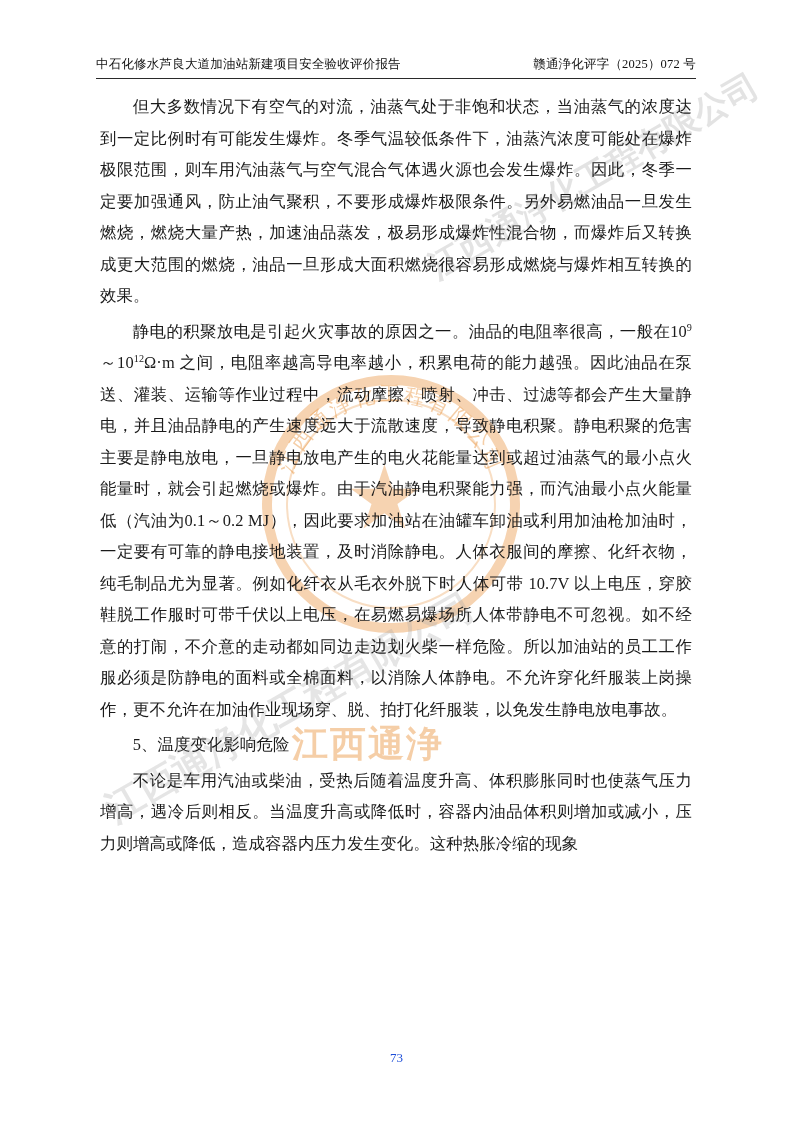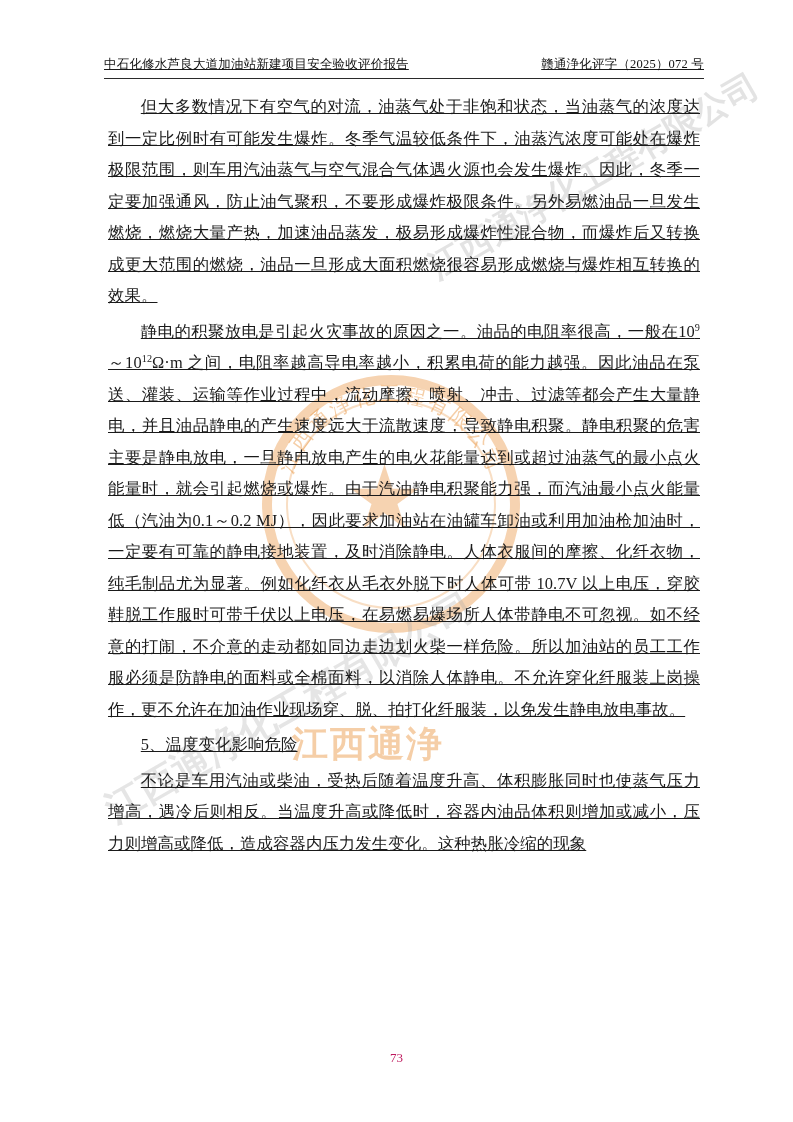--- a/index.html
+++ b/index.html
@@ -12,24 +12,23 @@
     width: 793px;
     height: 1122px;
     background: #ffffff;
     overflow: hidden;
     font-family: "Liberation Serif", "DejaVu Serif", serif;
     color: #1a1a1a;
     box-sizing: border-box;
   }
   .content {
     position: absolute;
-    left: 104px;
+    left: 96px;
     top: 56px;
     width: 600px;
-    text-decoration: underline;
   }
   .header-row {
     display: flex;
     justify-content: space-between;
     align-items: baseline;
     font-size: 12.5px;
     letter-spacing: 0.2px;
     color: #111;
     padding-bottom: 5px;
   }
@@ -61,21 +60,21 @@
     line-height: 0;
   }
   .page-number {
     position: absolute;
     top: 1050px;
     left: 0;
     width: 793px;
     text-align: center;
     font-size: 13px;
     font-family: "Liberation Serif", serif;
-    color: #be185d;
+    color: #1d4ed8;
   }
   
   .watermark {
     position: absolute;
     left: 0;
     top: 0;
     width: 793px;
     height: 1122px;
     pointer-events: none;
     overflow: hidden;

